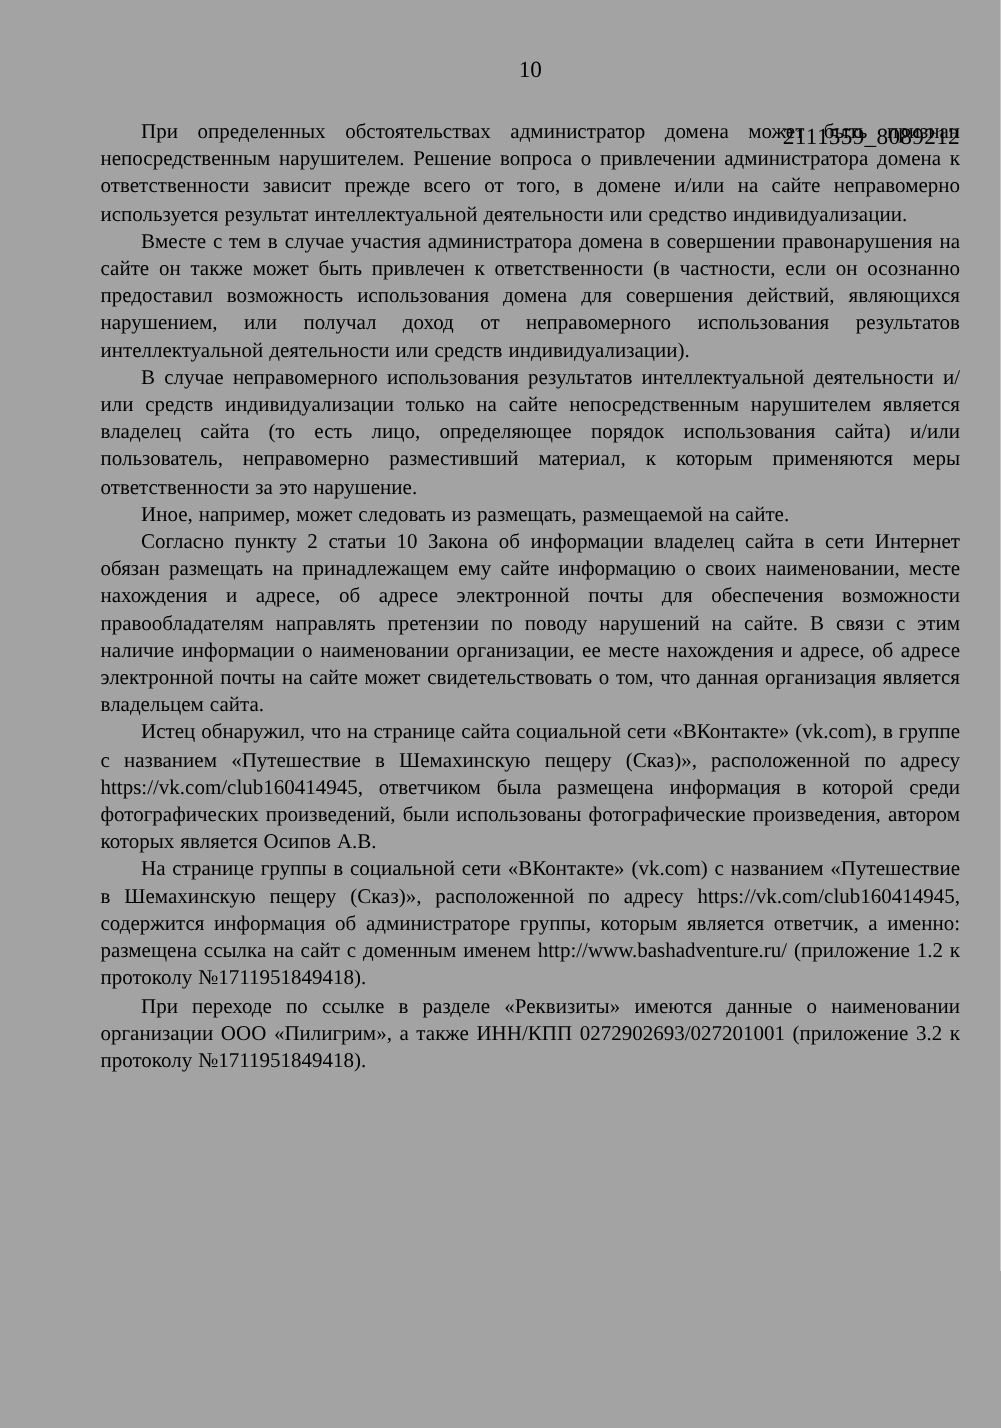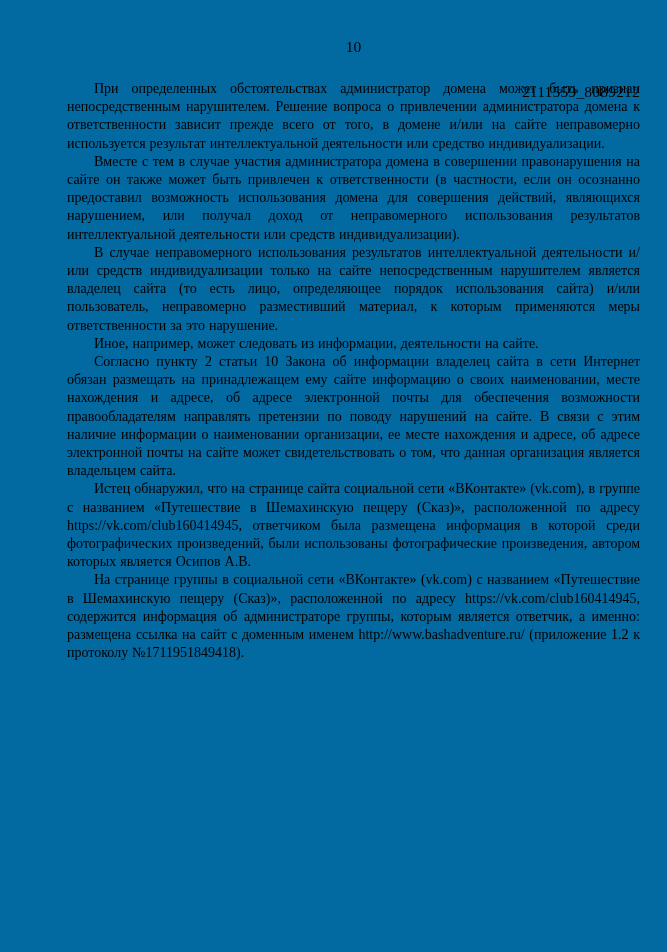--- a/index.html
+++ b/index.html
@@ -14,21 +14,21 @@
     font-family: "Liberation Serif", "DejaVu Serif", serif;
     color: #000000;
     -webkit-font-smoothing: antialiased;
   }
   .page {
     position: relative;
     box-sizing: border-box;
     width: 667px;
     height: 952px;
     padding: 38px 27px 0 67px;
-    background: #0369a1;
+    background: #a3a3a3;
   }
   .header {
     position: relative;
     height: 18px;
     margin-bottom: 24px;
     font-size: 15.5px;
     line-height: 18px;
   }
   .page-num {
     position: absolute;
@@ -60,18 +60,19 @@
 
 <div class="page">
   <div class="header">
     <span class="page-num">10</span>
     <span class="case-num">2111559_8089212</span>
   </div>
   <div class="body-text">
     <p>При определенных обстоятельствах администратор домена может быть признан непосредственным нарушителем. Решение вопроса о привлечении администратора домена к ответственности зависит прежде всего от того, в домене и/или на сайте неправомерно используется результат интеллектуальной деятельности или средство индивидуализации.</p>
     <p>Вместе с тем в случае участия администратора домена в совершении правонарушения на сайте он также может быть привлечен к ответственности (в частности, если он осознанно предоставил возможность использования домена для совершения действий, являющихся нарушением, или получал доход от неправомерного использования результатов интеллектуальной деятельности или средств индивидуализации).</p>
     <p>В случае неправомерного использования результатов интеллектуальной деятельности и/или средств индивидуализации только на сайте непосредственным нарушителем является владелец сайта (то есть лицо, определяющее порядок использования сайта) и/или пользователь, неправомерно разместивший материал, к которым применяются меры ответственности за это нарушение.</p>
-    <p>Иное, например, может следовать из информации, деятельности на сайте.</p>
+    <p>Иное, например, может следовать из размещать, размещаемой на сайте.</p>
     <p>Согласно пункту 2 статьи 10 Закона об информации владелец сайта в сети Интернет обязан размещать на принадлежащем ему сайте информацию о своих наименовании, месте нахождения и адресе, об адресе электронной почты для обеспечения возможности правообладателям направлять претензии по поводу нарушений на сайте. В связи с этим наличие информации о наименовании организации, ее месте нахождения и адресе, об адресе электронной почты на сайте может свидетельствовать о том, что данная организация является владельцем сайта.</p>
     <p>Истец обнаружил, что на странице сайта социальной сети «ВКонтакте» (vk.com), в группе с названием «Путешествие в Шемахинскую пещеру (Сказ)», расположенной по адресу https://vk.com/club160414945, ответчиком была размещена информация в которой среди фотографических произведений, были использованы фотографические произведения, автором которых является Осипов А.В.</p>
     <p>На странице группы в социальной сети «ВКонтакте» (vk.com) с названием «Путешествие в Шемахинскую пещеру (Сказ)», расположенной по адресу https://vk.com/club160414945, содержится информация об администраторе группы, которым является ответчик, а именно: размещена ссылка на сайт с доменным именем http://www.bashadventure.ru/ (приложение 1.2 к протоколу №1711951849418).</p>
+    <p>При переходе по ссылке в разделе «Реквизиты» имеются данные о наименовании организации ООО «Пилигрим», а также ИНН/КПП 0272902693/027201001 (приложение 3.2 к протоколу №1711951849418).</p>
   </div>
 </div>
 
 </body></html>

